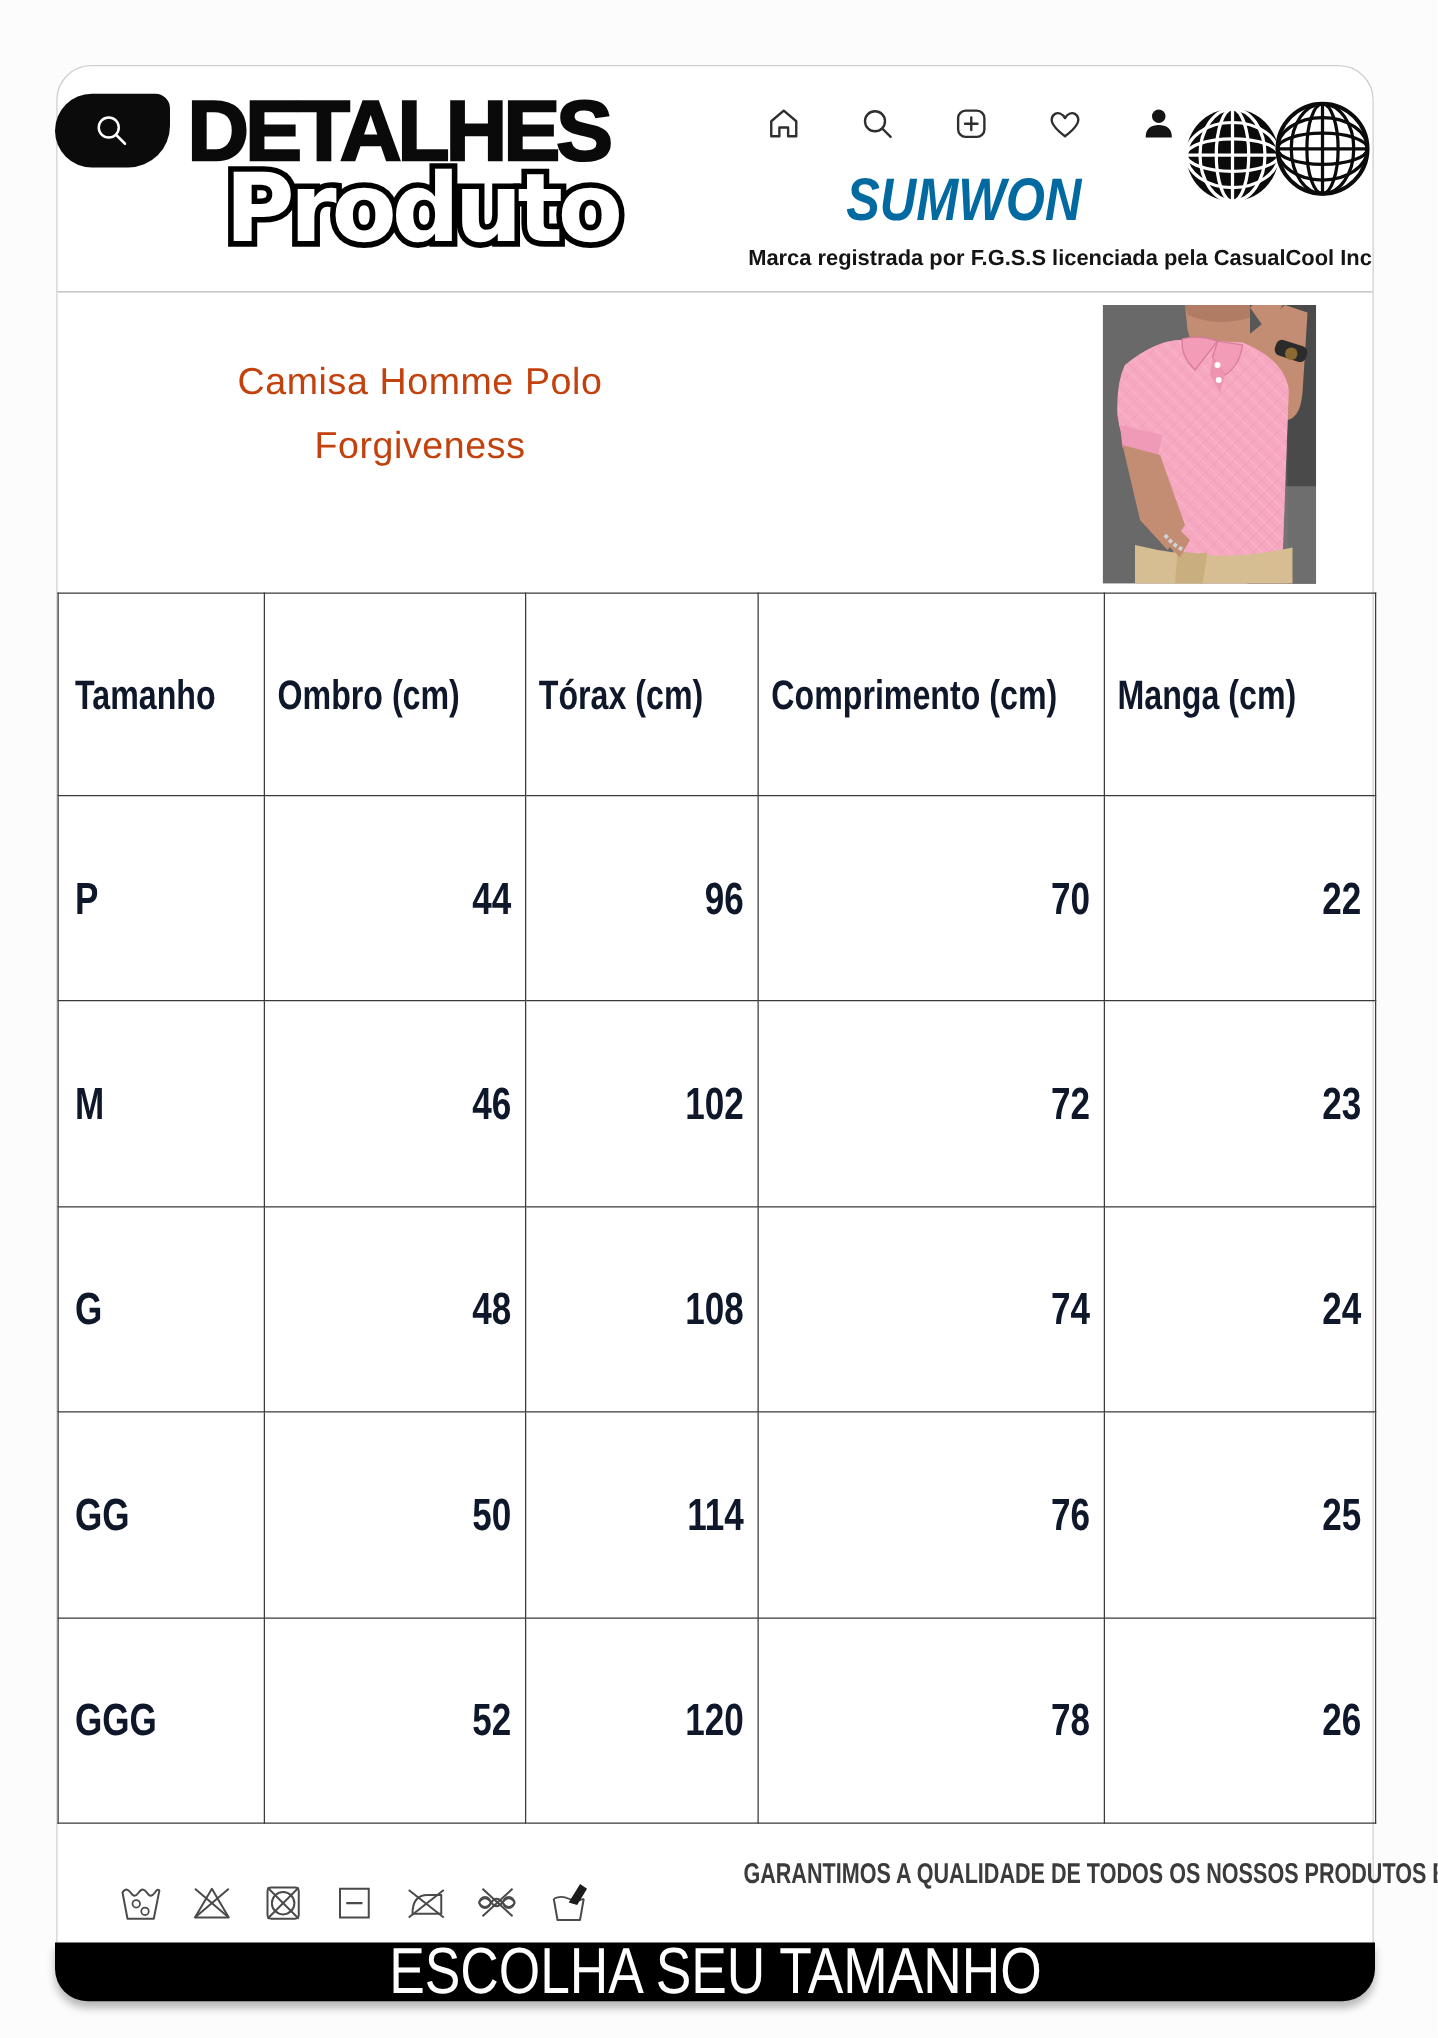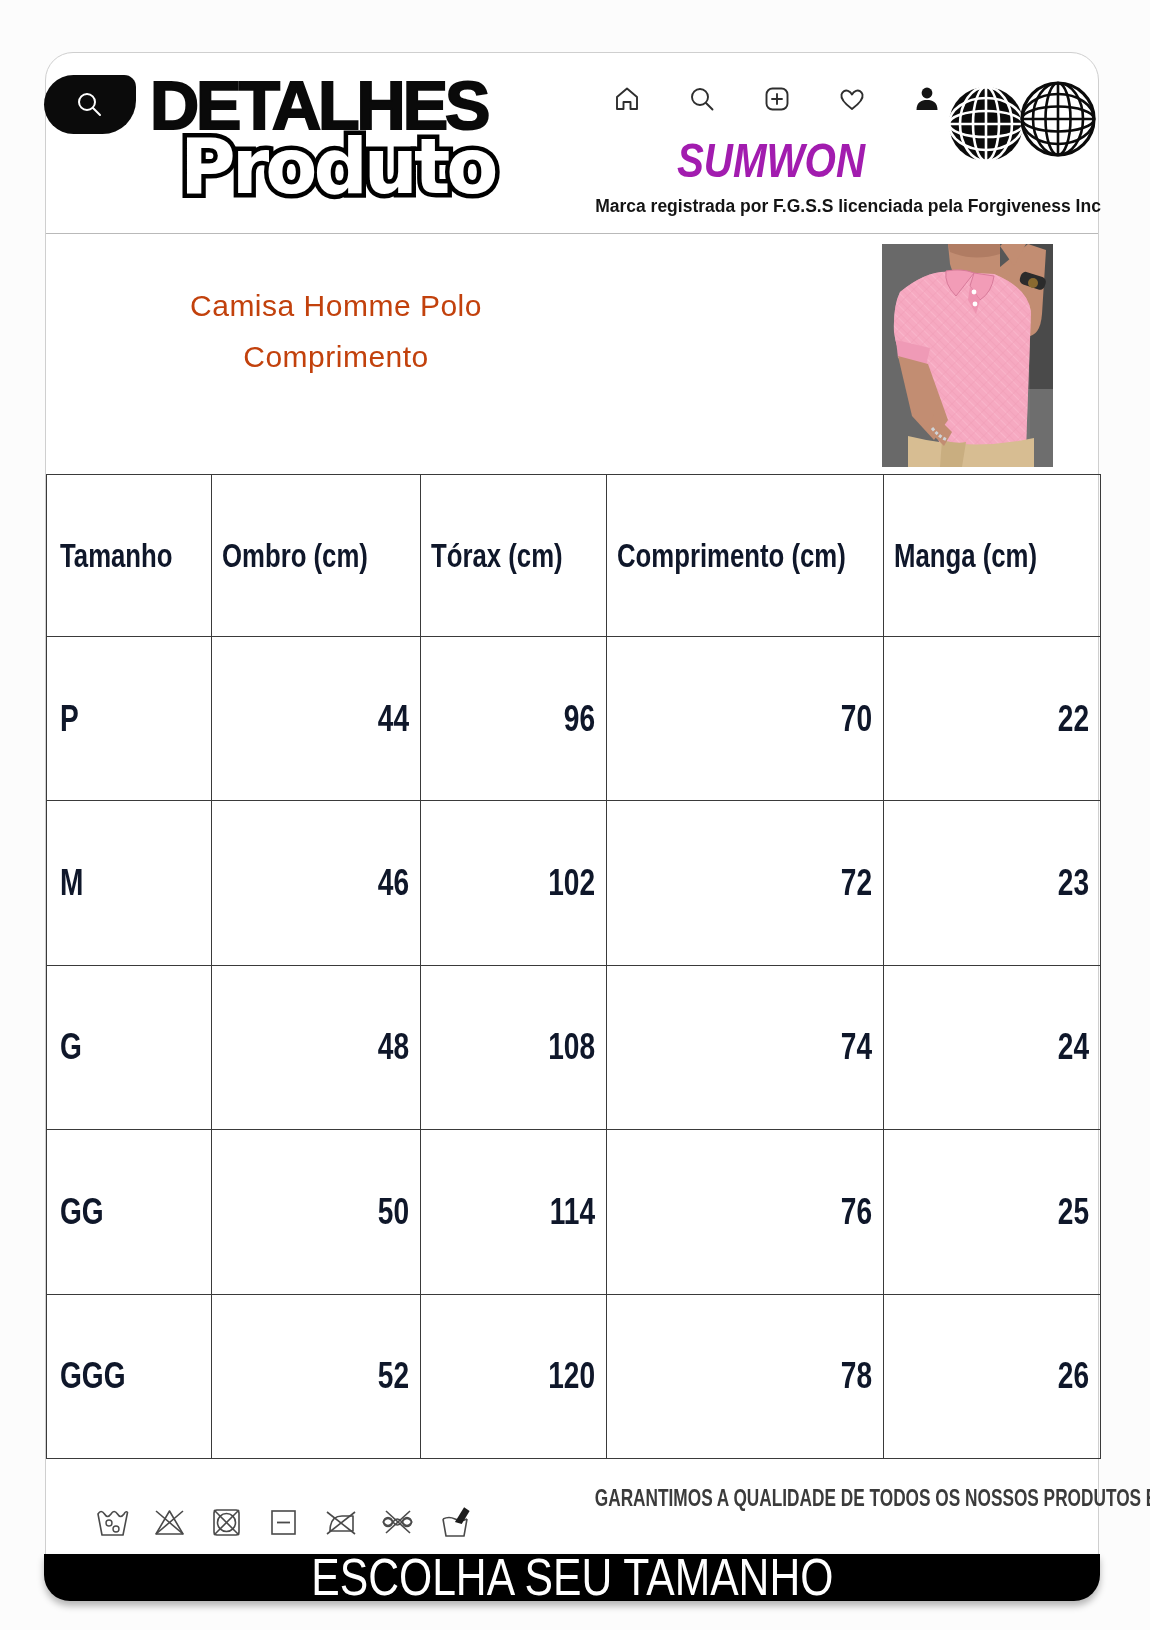--- a/index.html
+++ b/index.html
@@ -32,21 +32,21 @@
     font-size:76px;font-weight:700;letter-spacing:-4px;line-height:1;
   }
   .title-sub-stroke{color:#000;-webkit-text-stroke:9px #000;}
   .title-sub-fill{color:#fff;}
   .nav-icons{
     position:absolute;left:565px;top:30px;display:flex;gap:43px;z-index:2;
   }
   .nav-icons .nico{width:32px;height:32px;}
   .brand{
     position:absolute;left:560px;top:80px;width:330px;text-align:center;
-    font-size:48px;font-weight:700;font-style:italic;color:#a21caf;
+    font-size:48px;font-weight:700;font-style:italic;color:#0369a1;
     white-space:nowrap;
   }
   .brand span{display:inline-block;transform:scaleX(0.84);transform-origin:center;}
   .trademark{
     position:absolute;left:528px;top:143px;width:548px;text-align:center;
     font-size:17.5px;font-weight:700;color:#141414;white-space:nowrap;
   }
   .globes{position:absolute;left:900px;top:18px;z-index:2;}
   .header-divider{
     position:absolute;left:0;right:0;top:180px;height:0;
@@ -143,21 +143,21 @@
     </span>
     <span class="nico">
       <svg width="32" height="32" viewBox="0 0 32 32">
         <circle cx="16" cy="10" r="5.4" fill="#141414"></circle>
         <path d="M5.5 27 C5.5 19.5 10 17 16 17 C22 17 26.5 19.5 26.5 27 Z" fill="#141414"></path>
       </svg>
     </span>
   </div>
 
   <div class="brand"><span>SUMWON</span></div>
-  <div class="trademark">Marca registrada por F.G.S.S licenciada pela Forgiveness Inc</div>
+  <div class="trademark">Marca registrada por F.G.S.S licenciada pela CasualCool Inc</div>
 
   <div class="globes">
     <svg width="166" height="100" viewBox="0 0 166 100">
       <g>
         <circle cx="40" cy="53" r="37" fill="#0b0b0b"></circle>
         <ellipse cx="40" cy="53" rx="13" ry="37" fill="none" stroke="#fff" stroke-width="2.6"></ellipse>
         <ellipse cx="40" cy="53" rx="26" ry="37" fill="none" stroke="#fff" stroke-width="2.6"></ellipse>
         <line x1="40" y1="16" x2="40" y2="90" stroke="#fff" stroke-width="2.6"></line>
         <ellipse cx="40" cy="53" rx="37" ry="13" fill="none" stroke="#fff" stroke-width="2.6"></ellipse>
         <ellipse cx="40" cy="53" rx="37" ry="26" fill="none" stroke="#fff" stroke-width="2.6"></ellipse>
@@ -172,21 +172,21 @@
         <ellipse cx="112" cy="48" rx="36" ry="25" fill="none" stroke="#0b0b0b" stroke-width="2.6"></ellipse>
         <line x1="76" y1="48" x2="148" y2="48" stroke="#0b0b0b" stroke-width="2.6"></line>
       </g>
     </svg>
   </div>
 
   <div class="header-divider"></div>
 
   <div class="product-title">
     <div>Camisa Homme Polo</div>
-    <div>Comprimento</div>
+    <div>Forgiveness</div>
   </div>
 
   <div class="product-photo">
     <svg width="171" height="223" viewBox="0 0 171 223">
       <defs>
         <pattern id="knit" width="9" height="9" patternUnits="userSpaceOnUse" patternTransform="rotate(45)">
           <rect width="9" height="9" fill="#f6a9c1"></rect>
           <line x1="0" y1="0" x2="9" y2="0" stroke="#eb93ad" stroke-width="1.1"></line>
           <line x1="0" y1="4.5" x2="9" y2="4.5" stroke="#fcc2d4" stroke-width="1"></line>
           <line x1="0" y1="0" x2="0" y2="9" stroke="#eb93ad" stroke-width="1.1"></line>

